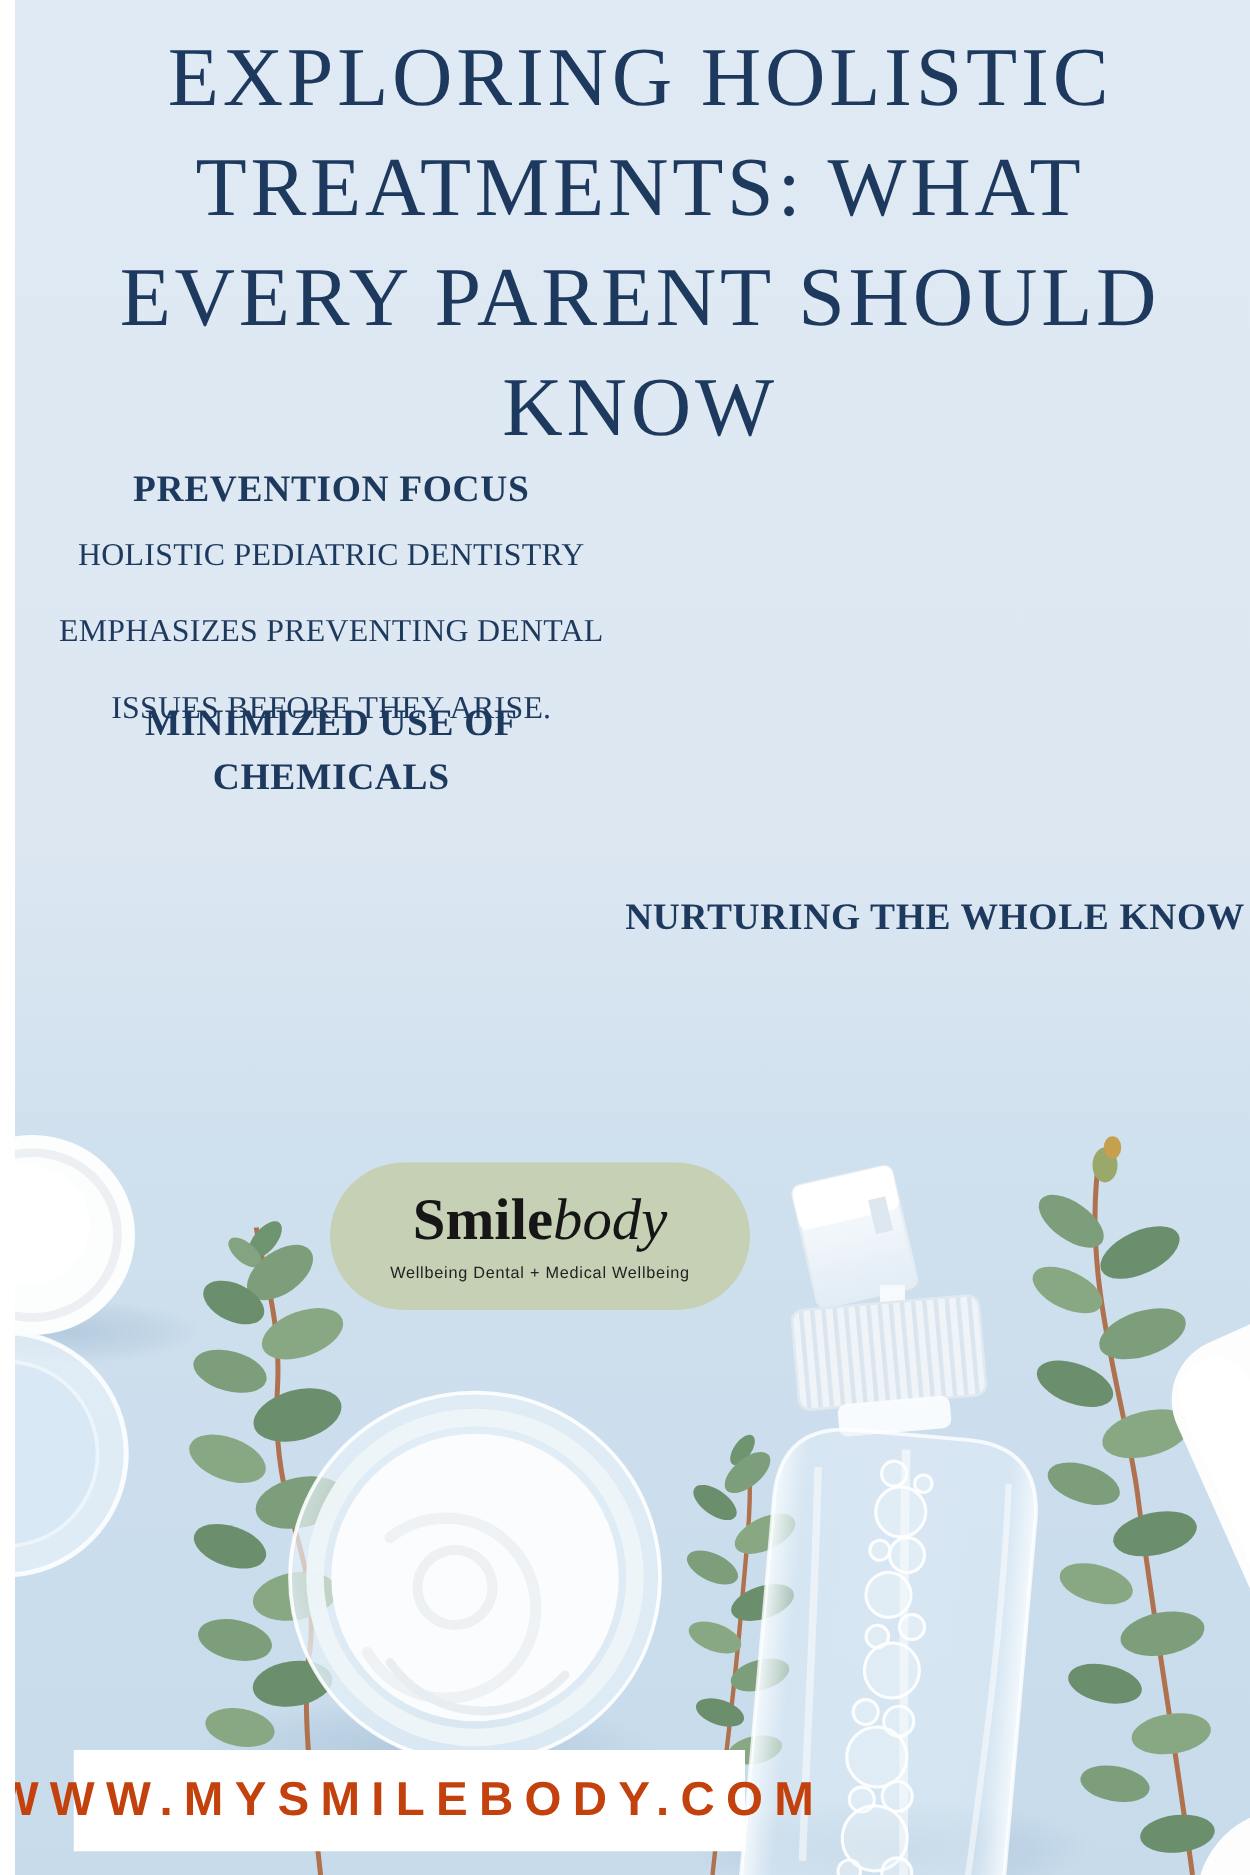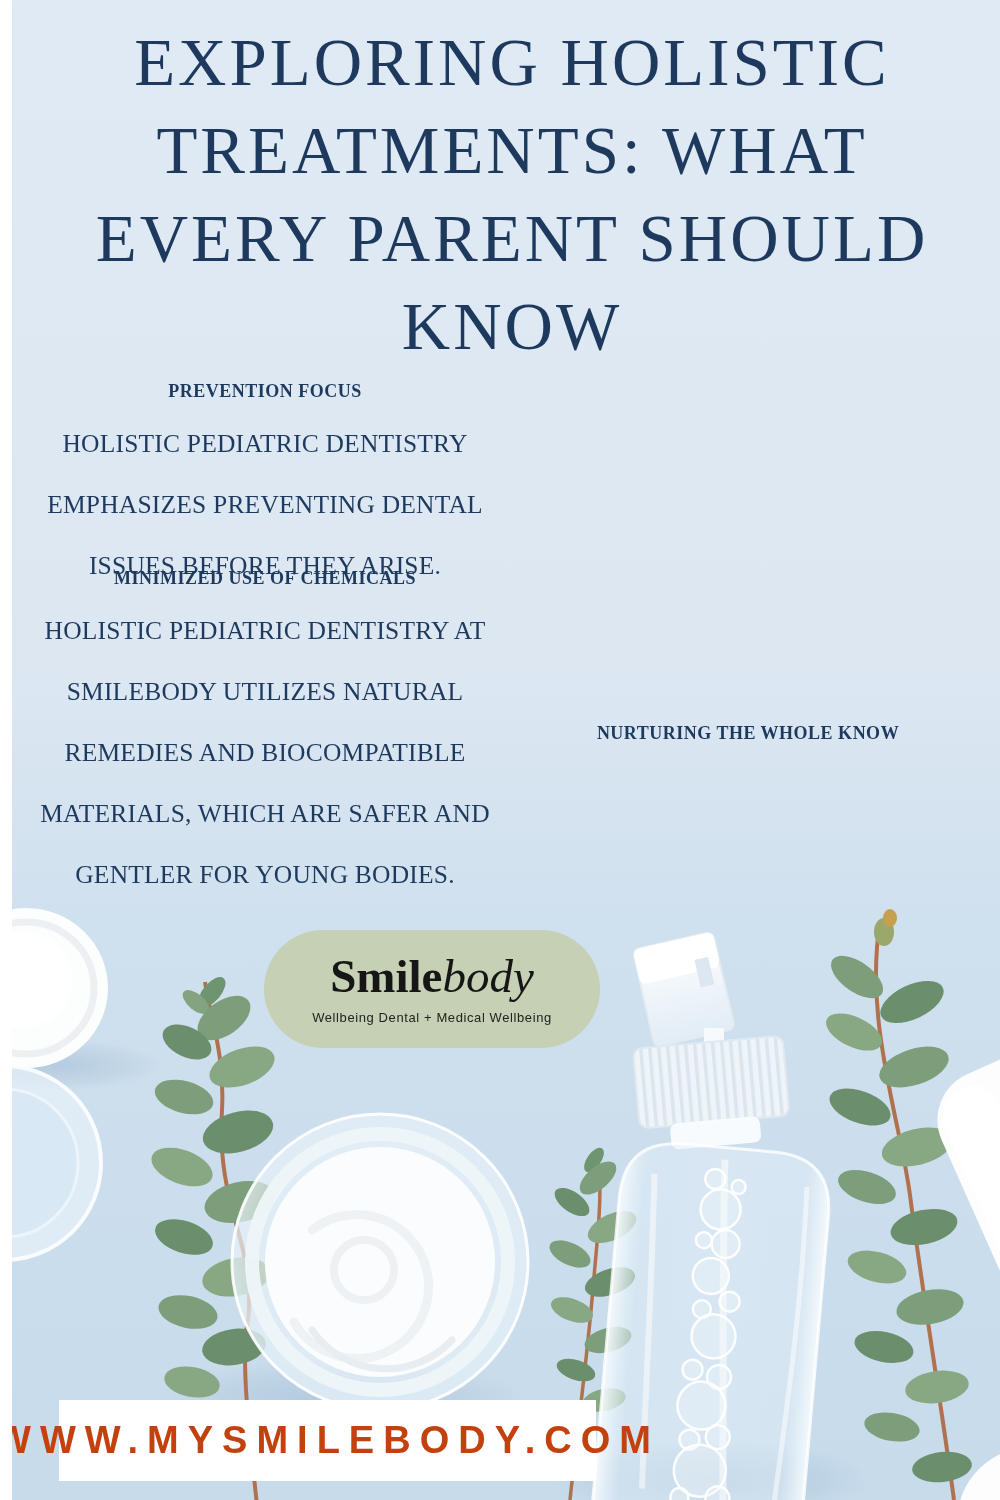--- a/index.html
+++ b/index.html
@@ -23,21 +23,21 @@
     color:#1d3a5e;
     z-index:3;
   }
   .tblock{
     position:absolute;
     text-align:center;
     z-index:3;
   }
   .bh{
     font-weight:700;
-    font-size:18px;line-height:43px;
+    font-size:30px;line-height:43px;
     letter-spacing:0.5px;
   }
   .bb{
     font-size:25.5px;line-height:61px;
     letter-spacing:0.2px;
     white-space:pre-wrap;
   }
   .photo-svg{
     position:absolute;left:0;top:880px;width:1000px;height:620px;
     z-index:1;
@@ -241,25 +241,20 @@
 KNOW</h1>
 
   <div class="tblock" style="left:8px;top:370px;width:490px;">
     <div class="bh">PREVENTION FOCUS</div>
     <div class="bb">HOLISTIC PEDIATRIC DENTISTRY
 EMPHASIZES PREVENTING DENTAL
 ISSUES BEFORE THEY ARISE.</div>
   </div>
   <div class="tblock" style="left:8px;top:557px;width:490px;">
     <div class="bh">MINIMIZED USE OF CHEMICALS</div>
-    <div class="bb">HOLISTIC PEDIATRIC DENTISTRY AT
-SMILEBODY UTILIZES NATURAL
-REMEDIES AND BIOCOMPATIBLE
-MATERIALS, WHICH ARE SAFER AND
-GENTLER FOR YOUNG BODIES.</div>
   </div>
 
   <div class="tblock" style="left:480px;top:712px;width:512px;">
     <div class="bh">NURTURING THE WHOLE KNOW</div>
   </div>
 
   <div class="logo-pill">
     <div class="logo-word"><span class="lw-b">Smile</span><span class="lw-i">body</span></div>
     <div class="logo-tag">Wellbeing Dental + Medical Wellbeing</div>
   </div>

